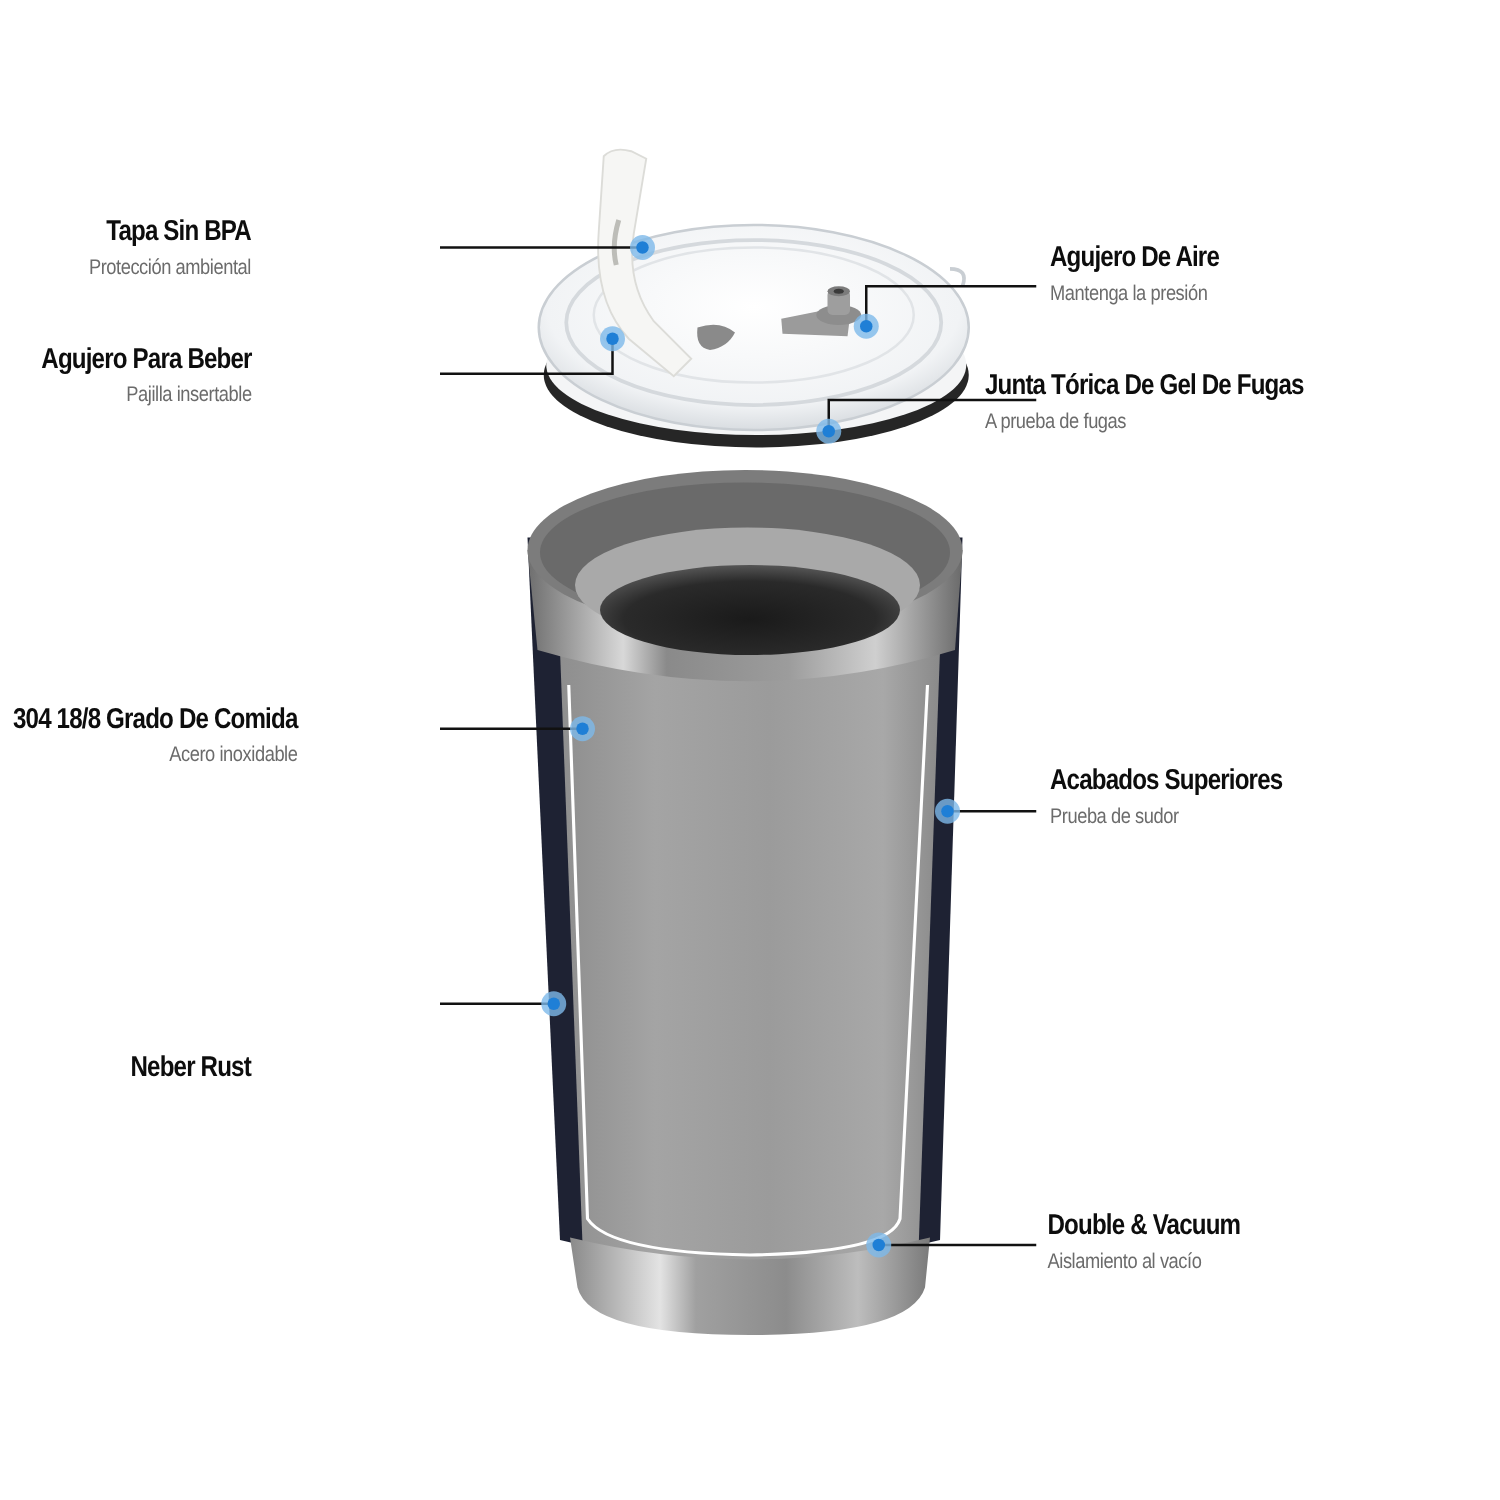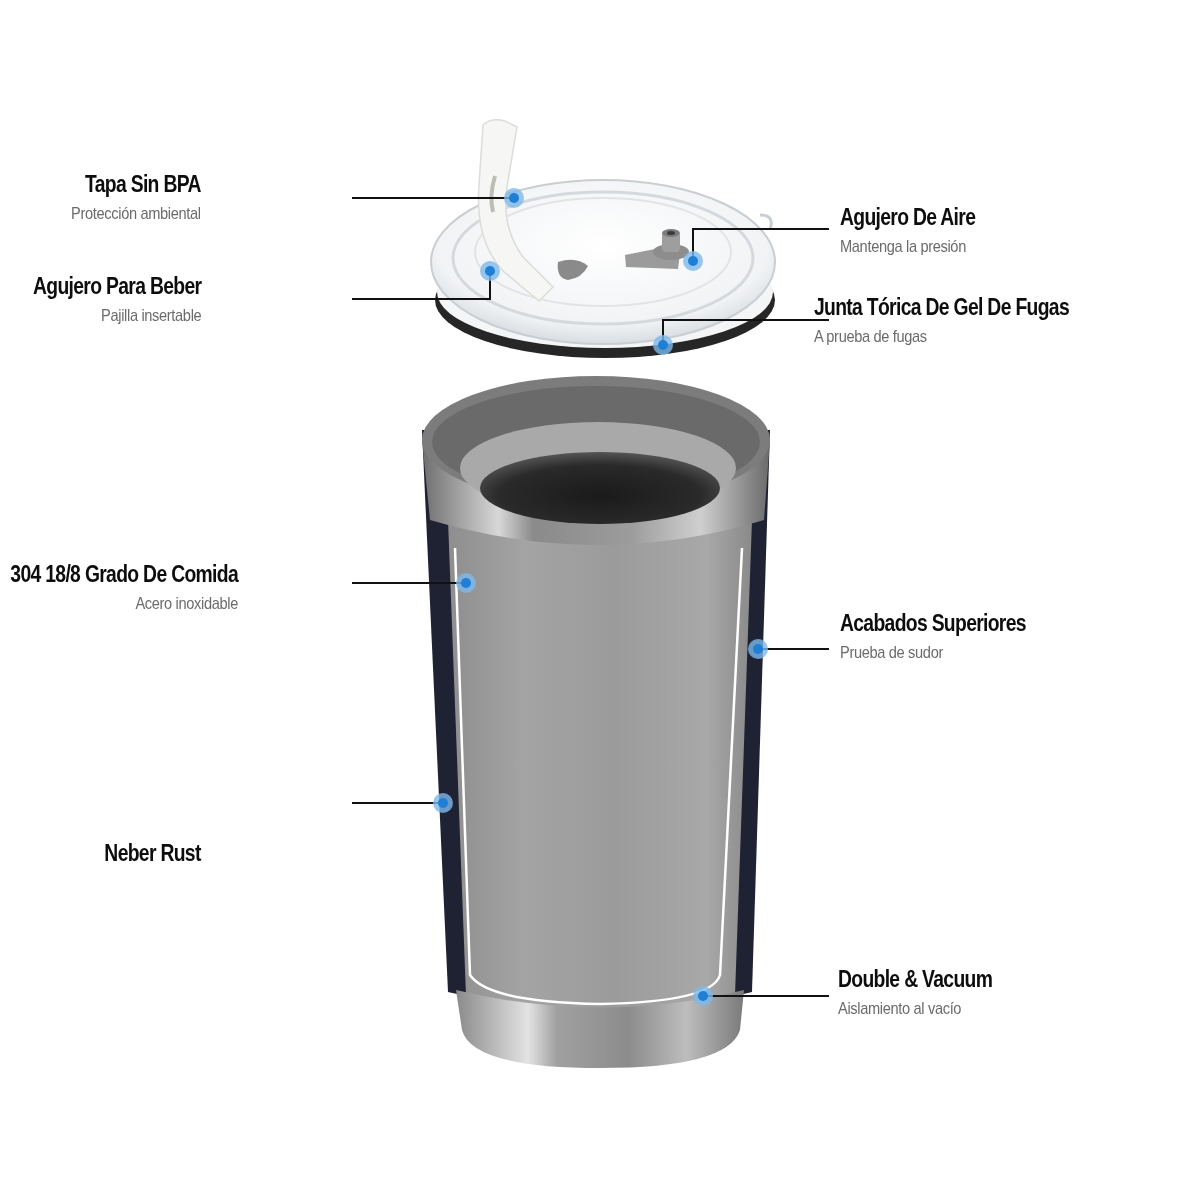--- a/index.html
+++ b/index.html
@@ -154,25 +154,25 @@
     <span class="sub">Pajilla insertable</span>
   </div>
   <div class="label left" style="right:822px; top:561px;">
     <span class="title">304 18/8 Grado De Comida</span>
     <span class="sub">Acero inoxidable</span>
   </div>
   <div class="label left" style="right:859px; top:840px;">
     <span class="title">Neber Rust</span>
   </div>
 
-  <div class="label right" style="left:840px; top:204px;">
+  <div class="label right" style="left:840px; top:192px;">
     <span class="title">Agujero De Aire</span>
     <span class="sub">Mantenga la presión</span>
   </div>
-  <div class="label right" style="left:814px; top:294px;">
+  <div class="label right" style="left:788px; top:294px;">
     <span class="title">Junta Tórica De Gel De Fugas</span>
     <span class="sub">A prueba de fugas</span>
   </div>
   <div class="label right" style="left:838px; top:966px;">
     <span class="title">Double &amp; Vacuum</span>
     <span class="sub">Aislamiento al vacío</span>
   </div>
   <div class="label right" style="left:840px; top:610px;">
     <span class="title">Acabados  Superiores</span>
     <span class="sub">Prueba de sudor</span>

